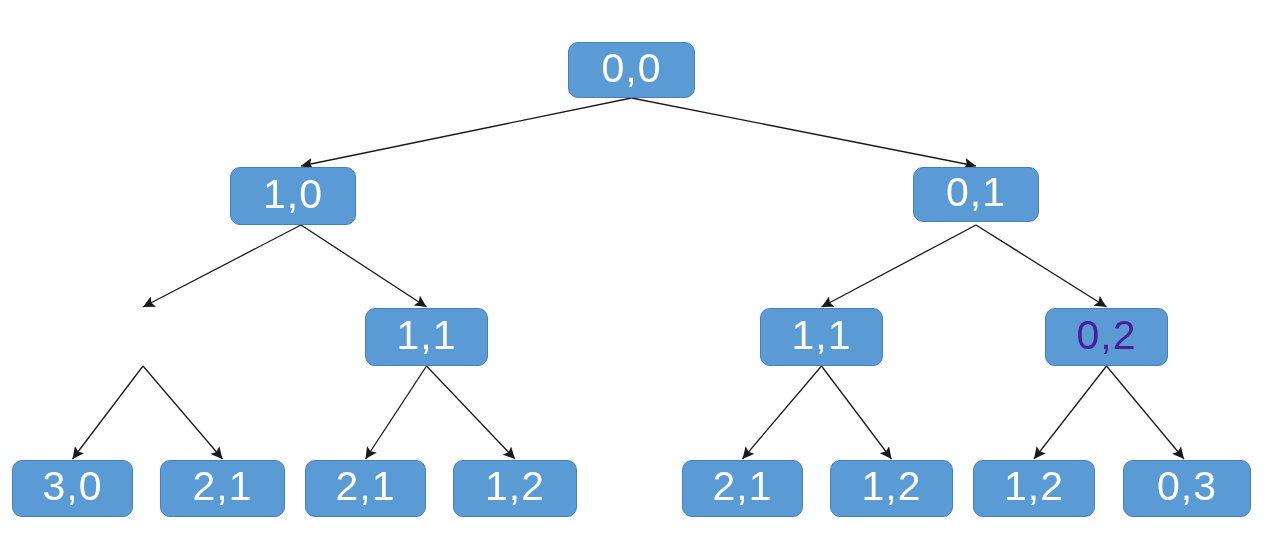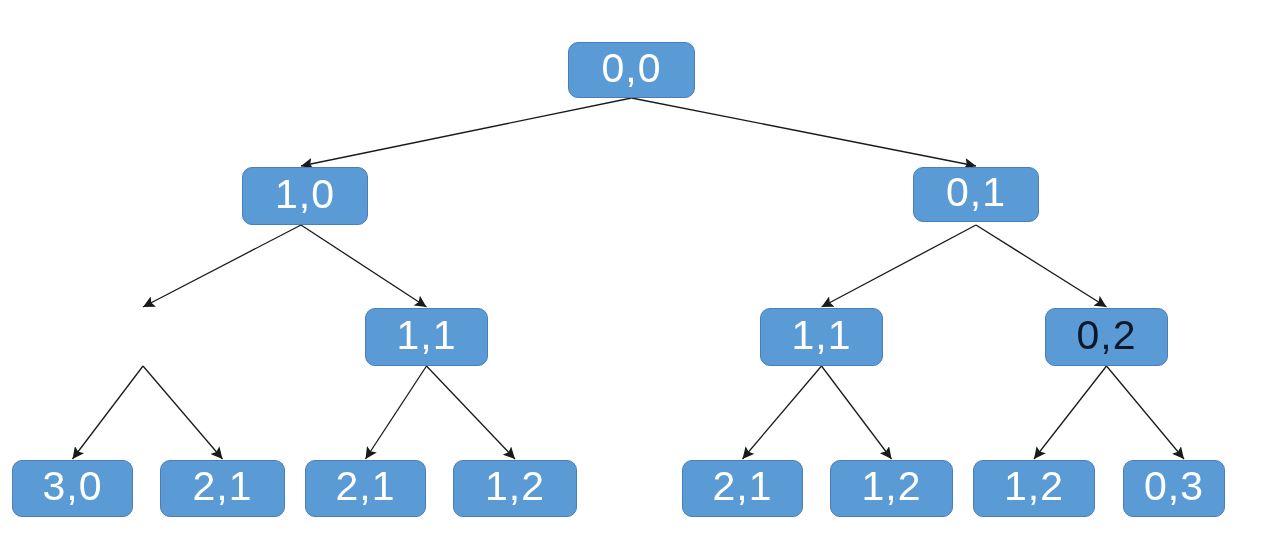--- a/index.html
+++ b/index.html
@@ -65,33 +65,33 @@
       <line x1="426.5" y1="366" x2="515" y2="459" stroke="#1a1a1a" stroke-width="1.3" marker-end="url(#arrowhead)"></line>
       <line x1="821.5" y1="366" x2="742.5" y2="459" stroke="#1a1a1a" stroke-width="1.3" marker-end="url(#arrowhead)"></line>
       <line x1="821.5" y1="366" x2="891.5" y2="459" stroke="#1a1a1a" stroke-width="1.3" marker-end="url(#arrowhead)"></line>
       <line x1="1106.5" y1="366" x2="1034" y2="459" stroke="#1a1a1a" stroke-width="1.3" marker-end="url(#arrowhead)"></line>
       <line x1="1106.5" y1="366" x2="1184" y2="459" stroke="#1a1a1a" stroke-width="1.3" marker-end="url(#arrowhead)"></line>
     </svg>
   <div id="nodes-layer">
       <div class="node" style="left: 568px; top: 42px; width: 127px; height: 56px; background: rgb(91, 155, 213); border: 1.5px solid rgb(74, 126, 187); color: rgb(255, 255, 255);">
         <span class="lbl">0,0</span>
       </div>
-      <div class="node" style="left: 242px; top: 167px; width: 126px; height: 58px; background: rgb(91, 155, 213); border: 1.5px solid rgb(74, 126, 187); color: rgb(255, 255, 255);">
+      <div class="node" style="left: 230px; top: 167px; width: 126px; height: 58px; background: rgb(91, 155, 213); border: 1.5px solid rgb(74, 126, 187); color: rgb(255, 255, 255);">
         <span class="lbl">1,0</span>
       </div>
       <div class="node" style="left: 913px; top: 167px; width: 126px; height: 55px; background: rgb(91, 155, 213); border: 1.5px solid rgb(74, 126, 187); color: rgb(255, 255, 255);">
         <span class="lbl">0,1</span>
       </div>
       <div class="node" style="left: 365px; top: 308px; width: 123px; height: 58px; background: rgb(91, 155, 213); border: 1.5px solid rgb(74, 126, 187); color: rgb(255, 255, 255);">
         <span class="lbl">1,1</span>
       </div>
       <div class="node" style="left: 760px; top: 308px; width: 123px; height: 58px; background: rgb(91, 155, 213); border: 1.5px solid rgb(74, 126, 187); color: rgb(255, 255, 255);">
         <span class="lbl">1,1</span>
       </div>
-      <div class="node" style="left: 1045px; top: 308px; width: 123px; height: 58px; background: rgb(91, 155, 213); border: 1.5px solid rgb(74, 126, 187); color: #0f172a;">
+      <div class="node" style="left: 1045px; top: 308px; width: 123px; height: 58px; background: rgb(91, 155, 213); border: 1.5px solid rgb(74, 126, 187); color: #4c1d95;">
         <span class="lbl">0,2</span>
       </div>
       <div class="node" style="left: 12px; top: 460px; width: 121px; height: 57px; background: rgb(91, 155, 213); border: 1.5px solid rgb(74, 126, 187); color: rgb(255, 255, 255);">
         <span class="lbl">3,0</span>
       </div>
       <div class="node" style="left: 160px; top: 460px; width: 125px; height: 57px; background: rgb(91, 155, 213); border: 1.5px solid rgb(74, 126, 187); color: rgb(255, 255, 255);">
         <span class="lbl">2,1</span>
       </div>
       <div class="node" style="left: 305px; top: 460px; width: 121px; height: 57px; background: rgb(91, 155, 213); border: 1.5px solid rgb(74, 126, 187); color: rgb(255, 255, 255);">
         <span class="lbl">2,1</span>
@@ -101,17 +101,17 @@
       </div>
       <div class="node" style="left: 682px; top: 460px; width: 121px; height: 57px; background: rgb(91, 155, 213); border: 1.5px solid rgb(74, 126, 187); color: rgb(255, 255, 255);">
         <span class="lbl">2,1</span>
       </div>
       <div class="node" style="left: 830px; top: 460px; width: 123px; height: 57px; background: rgb(91, 155, 213); border: 1.5px solid rgb(74, 126, 187); color: rgb(255, 255, 255);">
         <span class="lbl">1,2</span>
       </div>
       <div class="node" style="left: 973px; top: 460px; width: 122px; height: 57px; background: rgb(91, 155, 213); border: 1.5px solid rgb(74, 126, 187); color: rgb(255, 255, 255);">
         <span class="lbl">1,2</span>
       </div>
-      <div class="node" style="left: 1123px; top: 460px; width: 102px; height: 57px; background: rgb(91, 155, 213); border: 1.5px solid rgb(74, 126, 187); color: rgb(255, 255, 255);">
+      <div class="node" style="left: 1123px; top: 460px; width: 128px; height: 57px; background: rgb(91, 155, 213); border: 1.5px solid rgb(74, 126, 187); color: rgb(255, 255, 255);">
         <span class="lbl">0,3</span>
       </div>
     </div>
 </div>
 
 </body></html>

